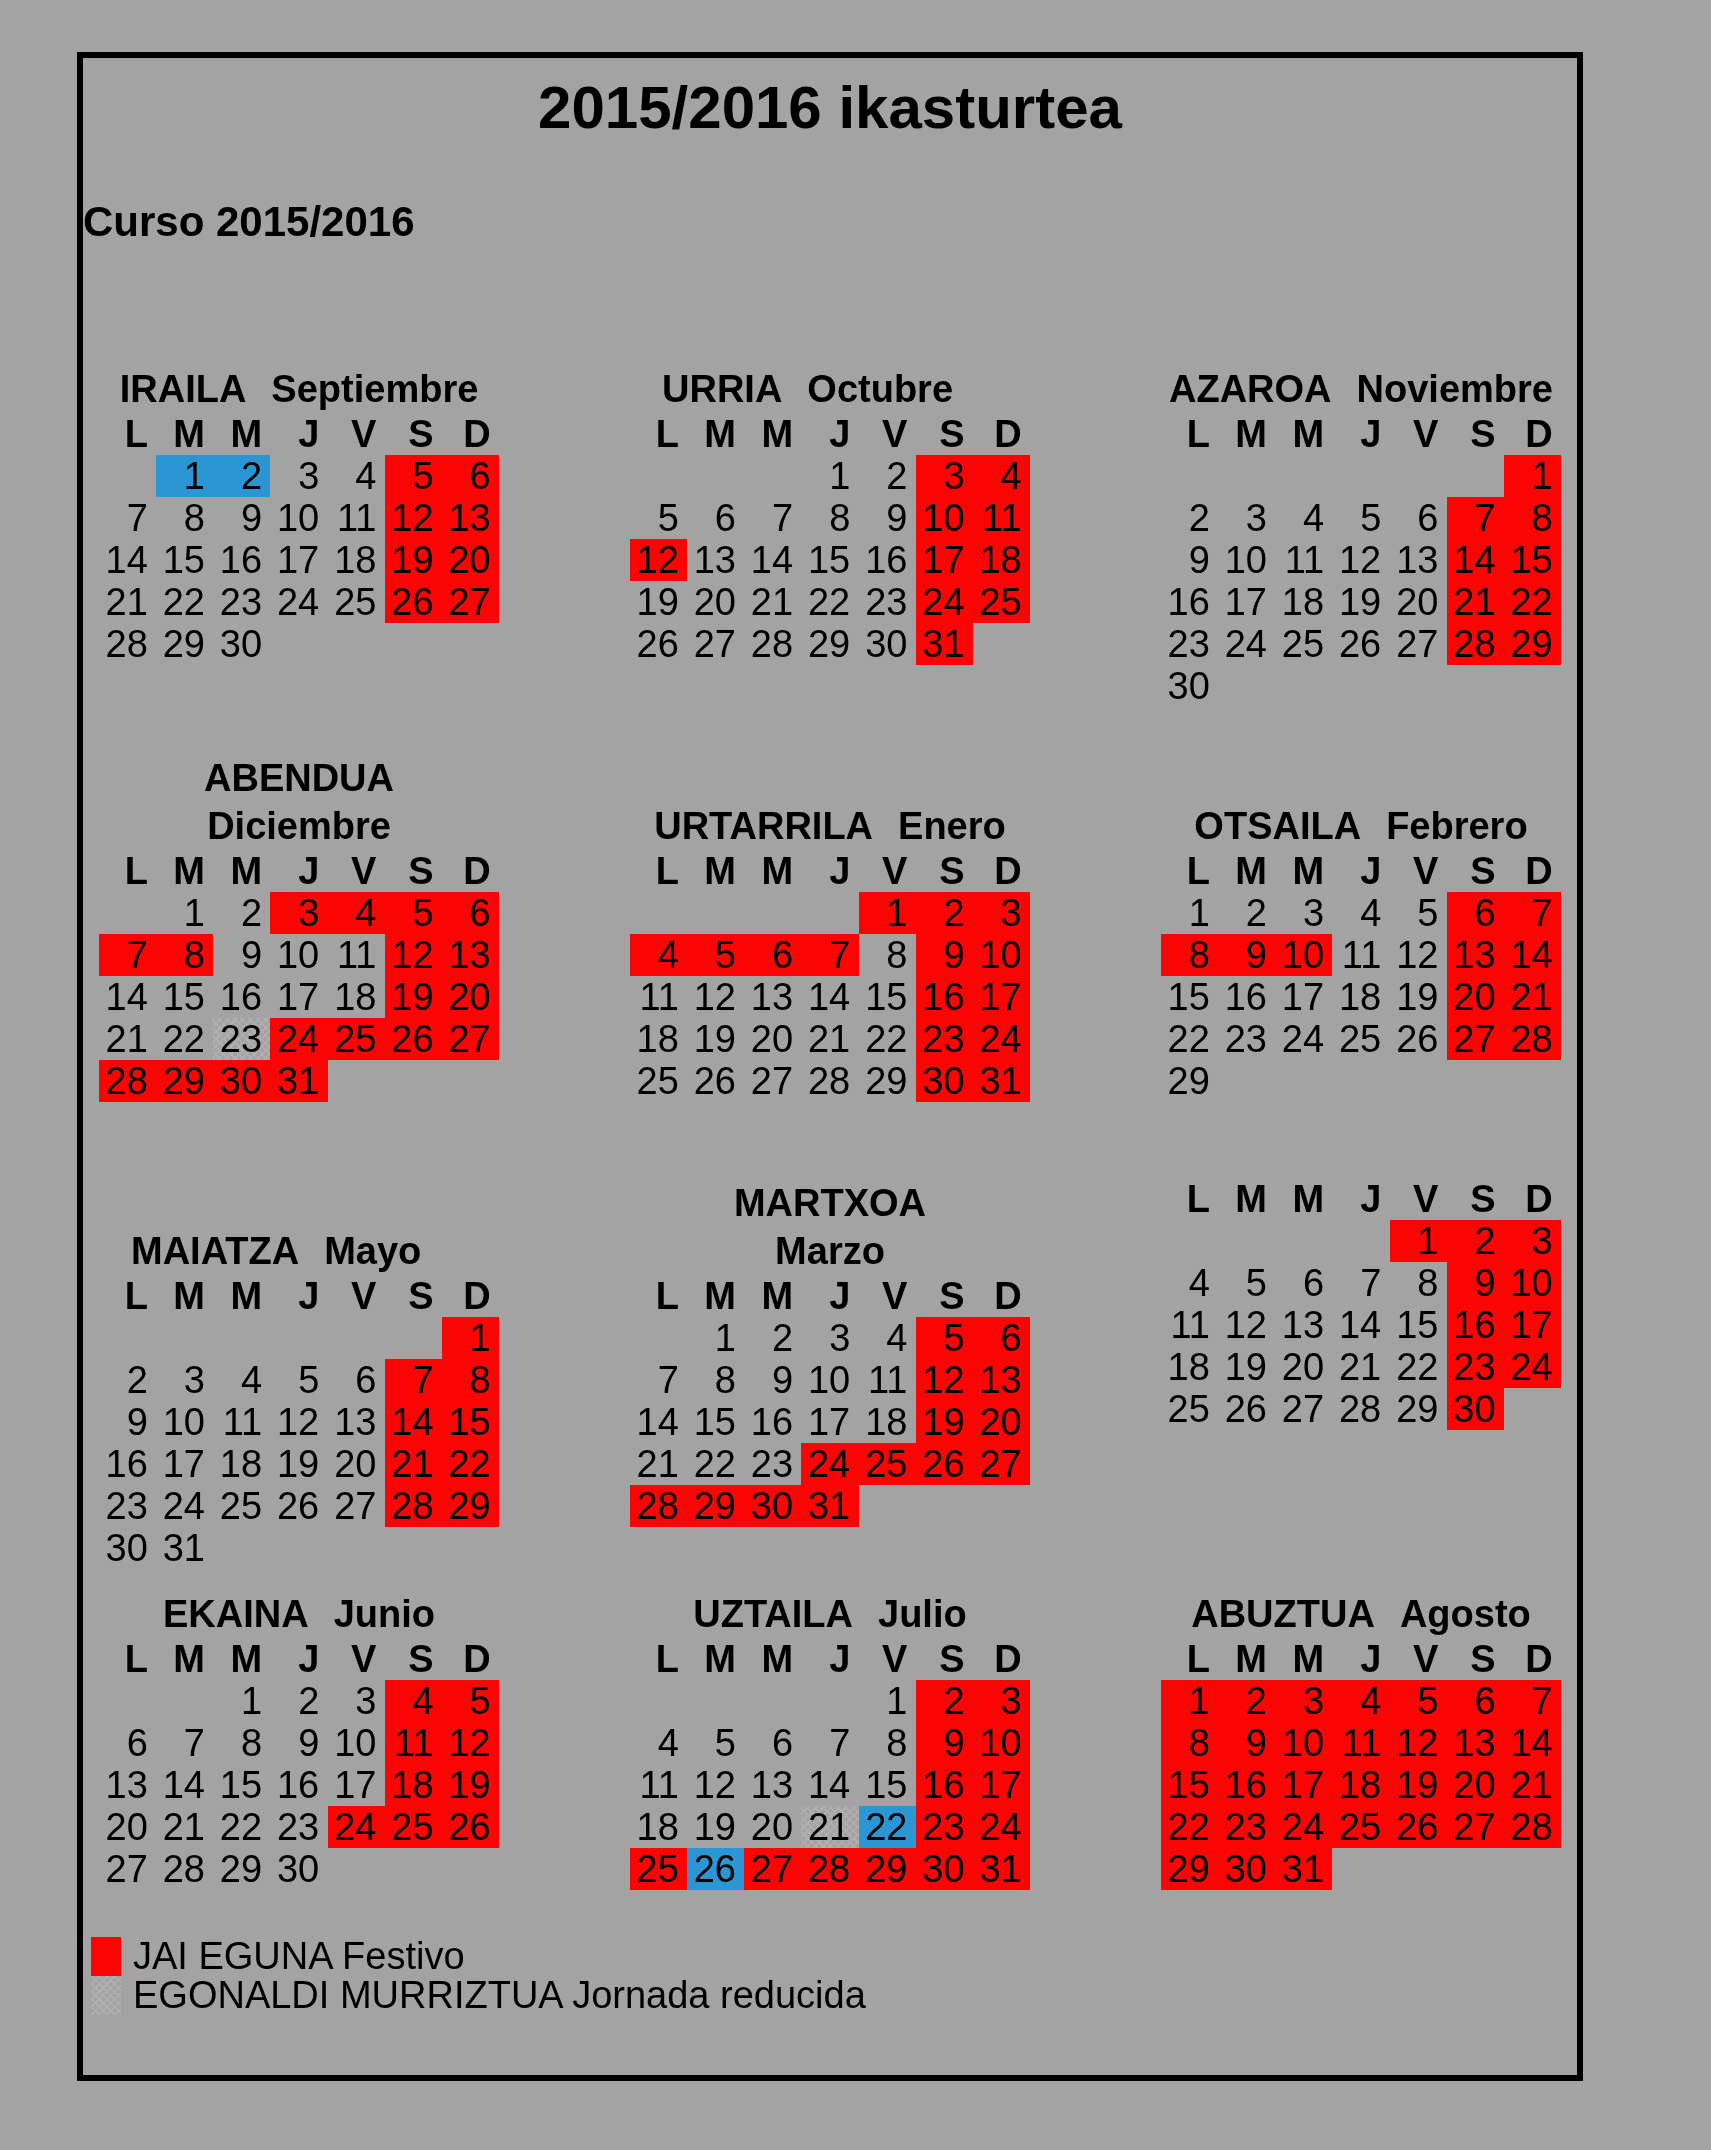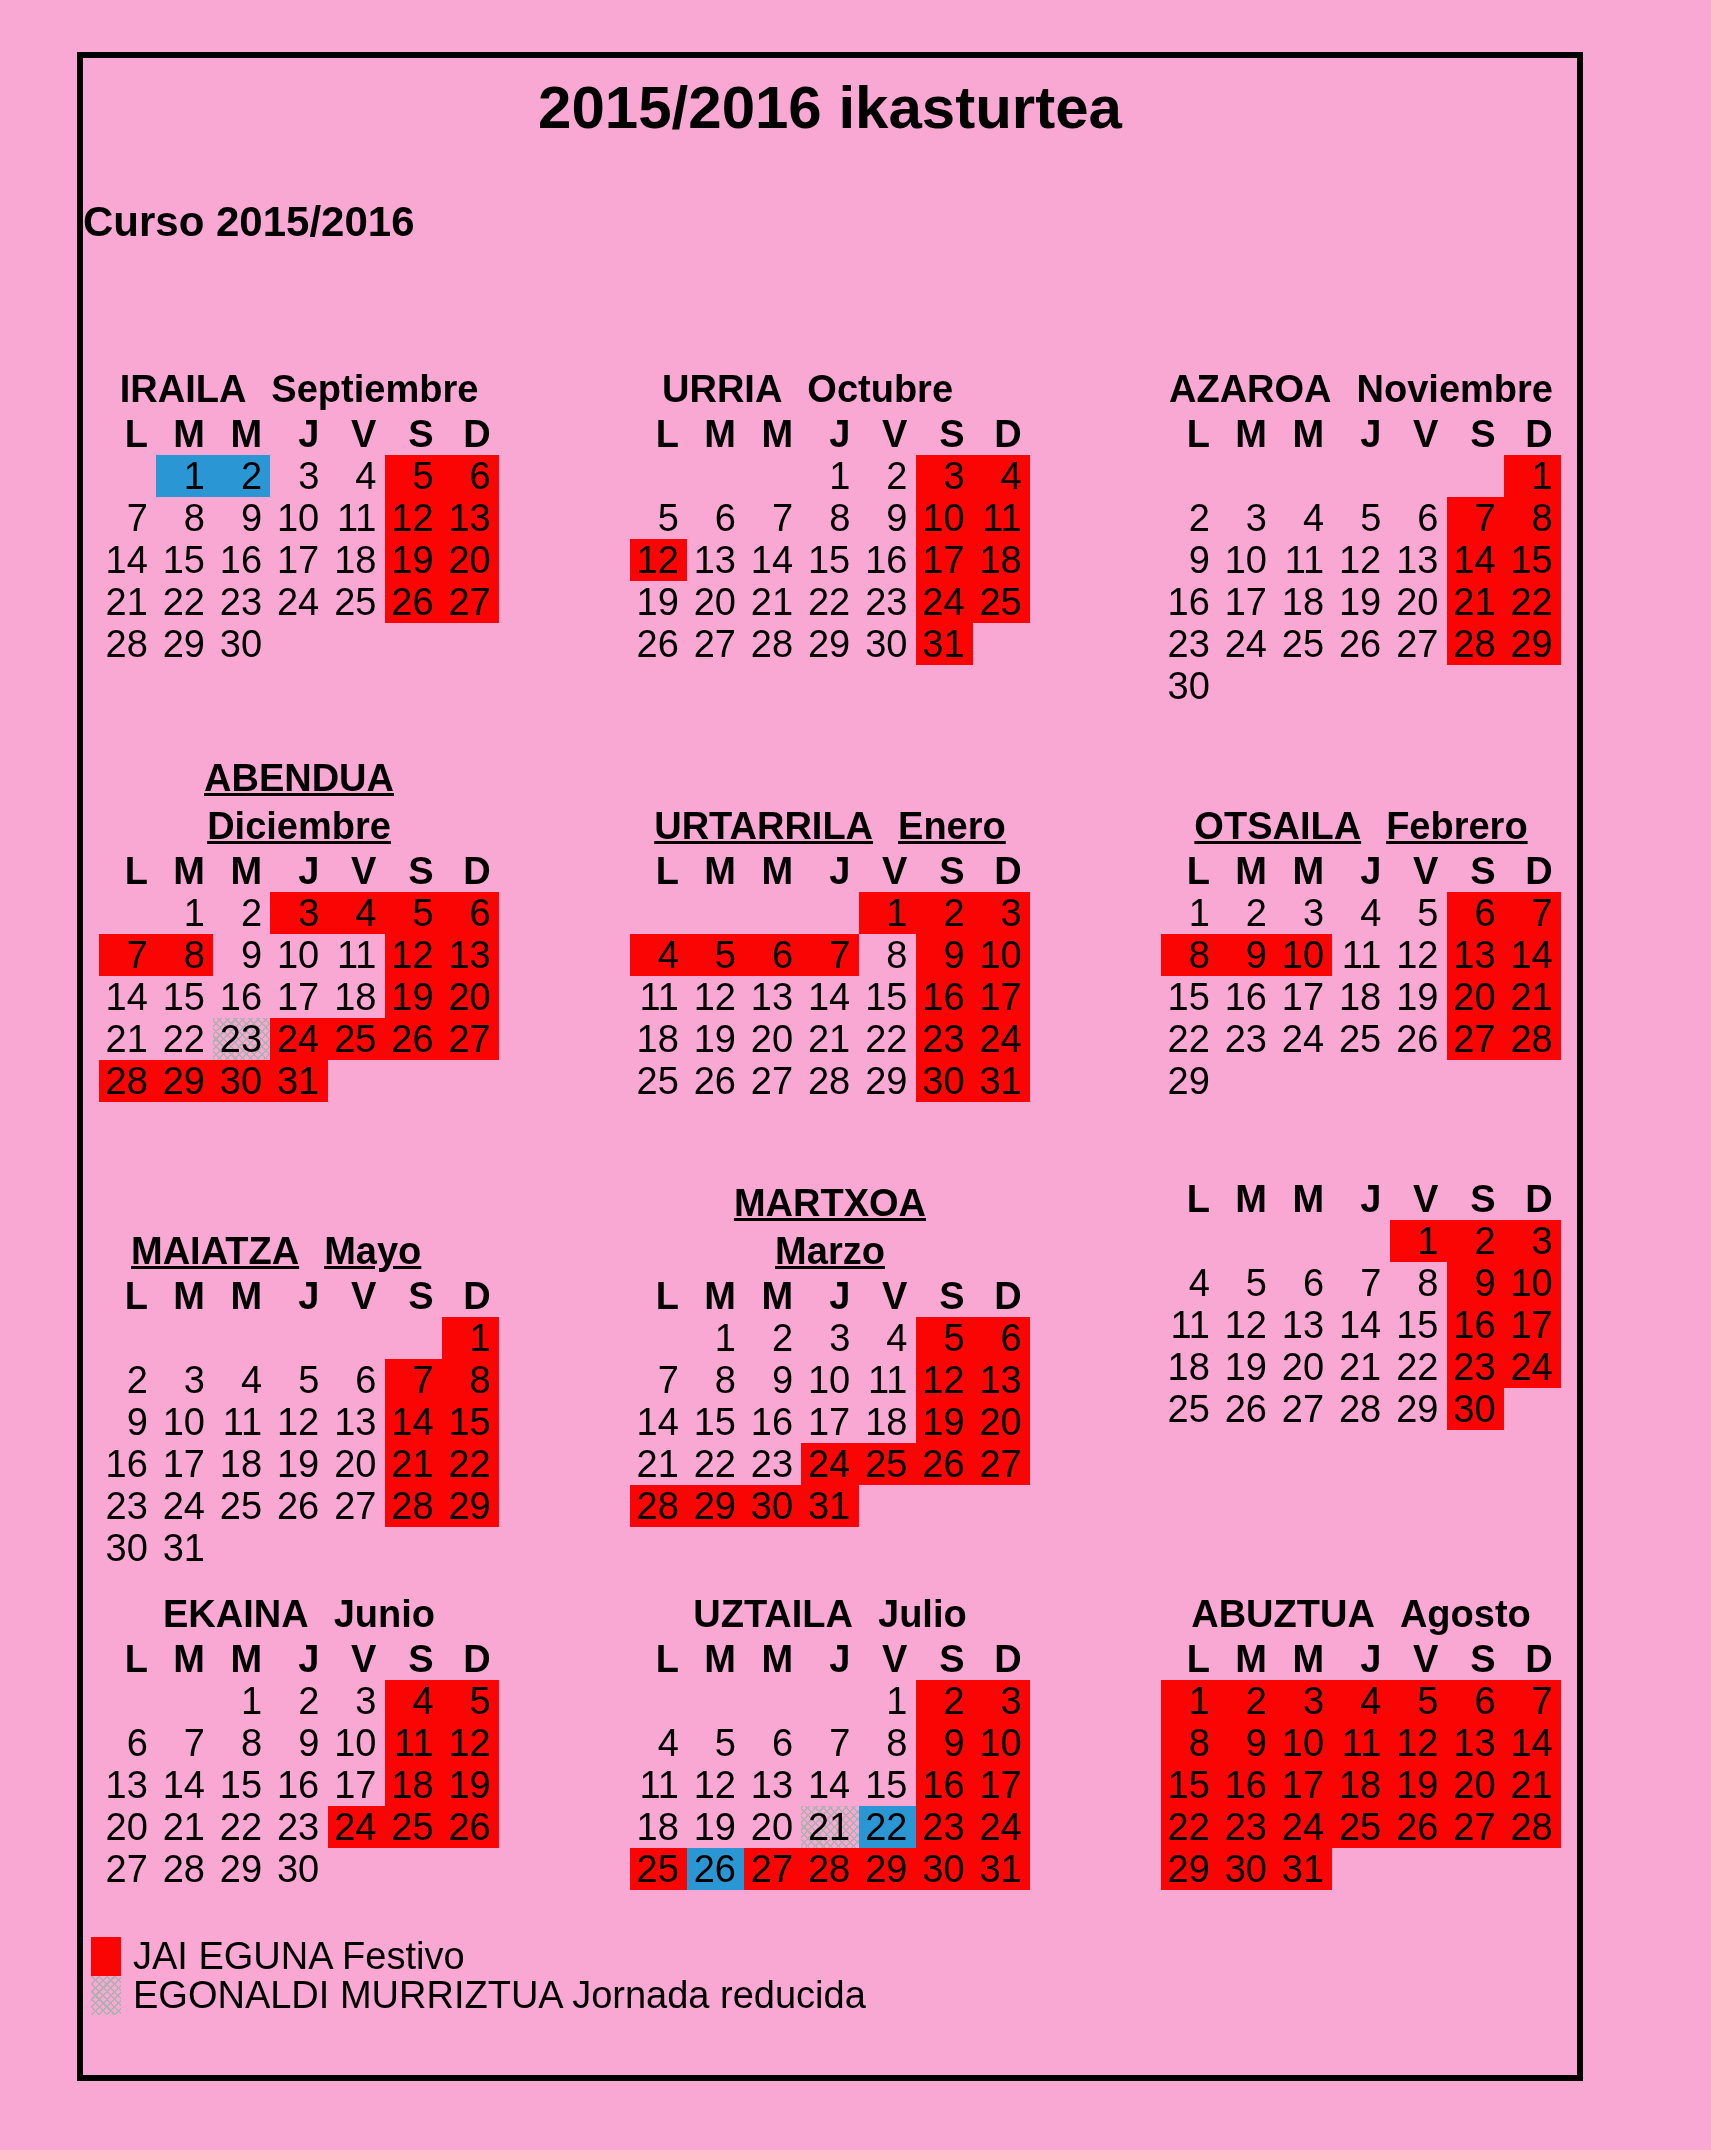--- a/index.html
+++ b/index.html
@@ -1,33 +1,33 @@
 <!DOCTYPE html>
 <html style="--red: #fb0404; --blue: #2a96d4; --hatchline: #b0b0b0;font-size:13.3px"><head>
 <meta charset="utf-8">
 <style>
   html,body{margin:0;padding:0;background:#fff;}
-  .page{position:relative;width:1711px;height:2151px;background:#f9a8d4;
+  .page{position:relative;width:1711px;height:2151px;background:#a3a3a3;
         font-family:"Liberation Sans",sans-serif;color:#000;overflow:hidden;}
   .frame{position:absolute;left:77px;top:52px;width:1506px;height:2029px;
          border:6.7px solid #000;box-sizing:border-box;}
   .inner{position:relative;width:100%;height:100%;}
   .main-title{position:absolute;top:15px;left:0;width:100%;text-align:center;
               font-size:60px;font-weight:bold;letter-spacing:0;}
   .subtitle{position:absolute;top:140px;left:0;width:100%;
             font-size:42px;font-weight:bold;}
   .months{position:absolute;top:305px;left:16px;width:1460px;}
   .mrow{display:flex;column-gap:131px;}
   .mrow.r2{margin-top:46px;}
   .mrow.r3{margin-top:76px;}
   .mrow.r4{margin-top:19px;}
   .month{width:400px;flex:0 0 400px;}
   .mtitle{display:flex;align-items:flex-end;justify-content:center;column-gap:25px;
           font-size:38px;font-weight:bold;line-height:48px;height:50px;}
-  .mtitle.tall{height:97px;text-decoration:underline;}
+  .mtitle.tall{height:97px;}
   .mtitle.wide{justify-content:flex-start;padding:0 32px;box-sizing:border-box;}
   .mtitle.stacked{flex-direction:column;align-items:center;justify-content:flex-end;}
   .mtitle span{white-space:nowrap;}
   .dgrid{display:grid;grid-template-columns:repeat(7,1fr);}
   .cell{height:42px;line-height:42px;font-size:38px;text-align:right;
         padding-right:8.3px;box-sizing:border-box;}
   .hdr{font-weight:bold;}
   .red{background:var(--red);}
   .blue{background:var(--blue);}
   .hatch{background-image:

